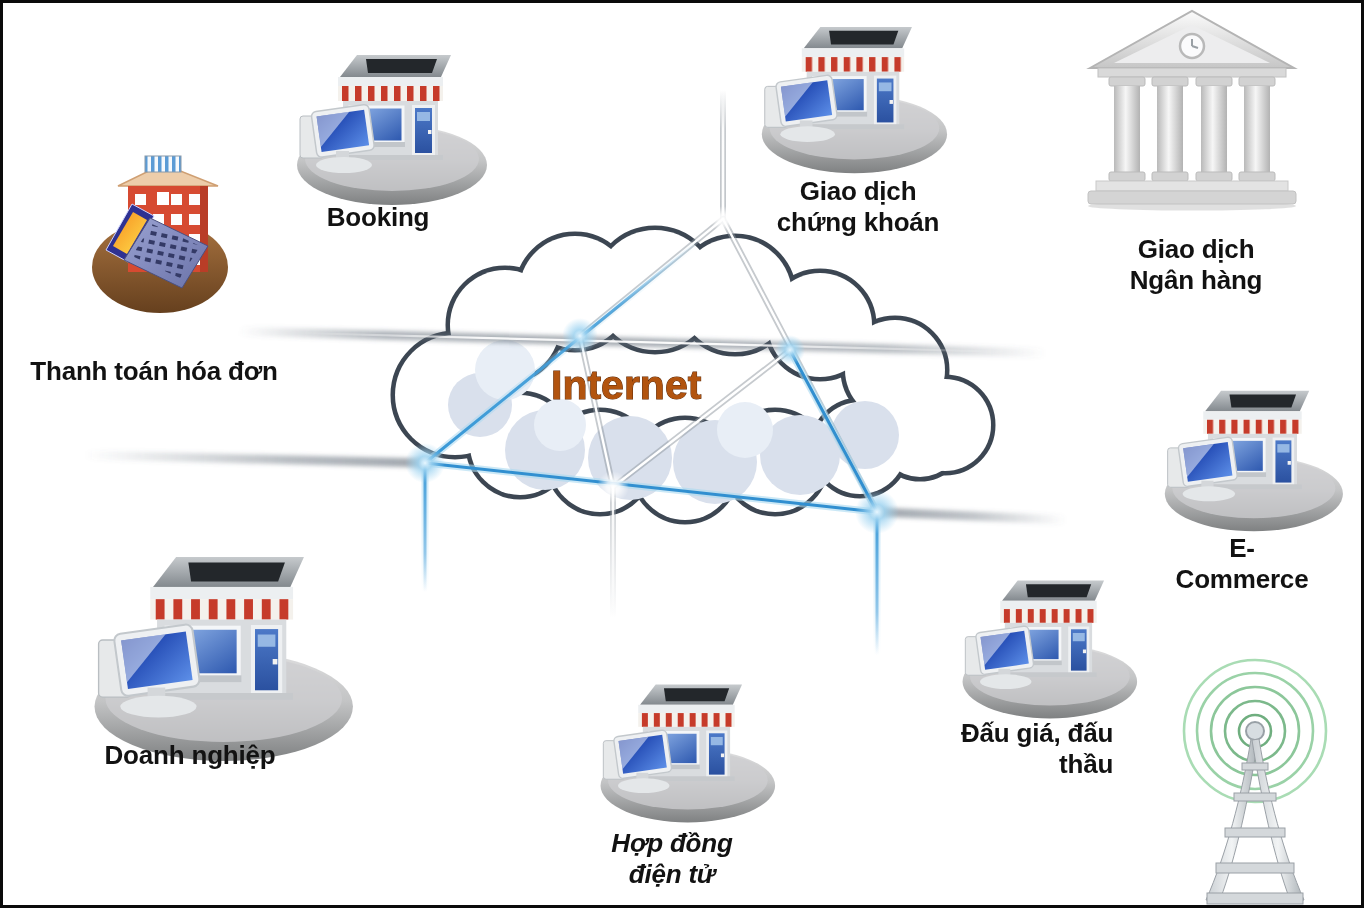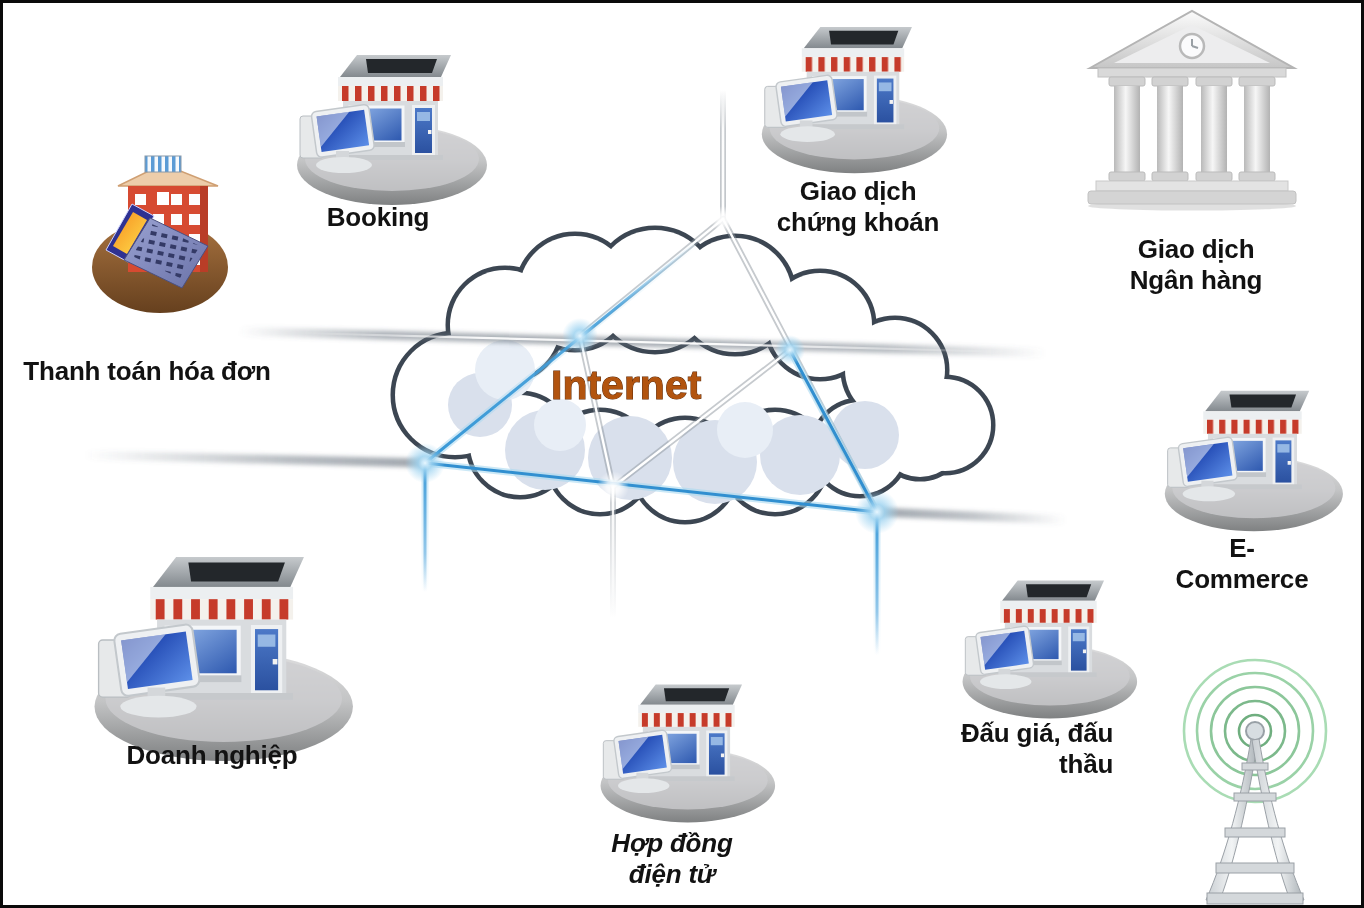--- a/index.html
+++ b/index.html
@@ -424,27 +424,27 @@
         <use href="#sym-store"></use>
       </svg>
   </div>
   <div class="node" style="left:1180px; top:645px;">
     <svg width="150" height="263" viewBox="0 0 150 263">
         <use href="#sym-tower"></use>
       </svg>
   </div>
 
   <div class="lbl" style="left:364px; top:202px;margin-left:14px;">Booking</div>
-  <div class="lbl" style="left:147px; top:356px;text-align:right;">Thanh toán hóa đơn</div>
+  <div class="lbl" style="left:154px; top:356px;text-align:right;">Thanh toán hóa đơn</div>
   <div class="lbl" style="left:858px; top:176px;">Giao dịch
 chứng khoán</div>
   <div class="lbl" style="left:1196px; top:234px;">Giao dịch
 Ngân hàng</div>
   <div class="lbl" style="left:1242px; top:533px;">E-
 Commerce</div>
-  <div class="lbl" style="left:212px; top:740px;">Doanh nghiệp</div>
+  <div class="lbl" style="left:190px; top:740px;">Doanh nghiệp</div>
   <div class="lbl" style="left:672px; top:828px;font-style:italic;">Hợp đồng
 điện tử</div>
   <div class="lbl" style="left:1037px; top:718px;text-align:right;">Đấu giá, đấu
 thầu</div>
 
   <div class="frame"></div>
 </div>
 
 </body></html>

